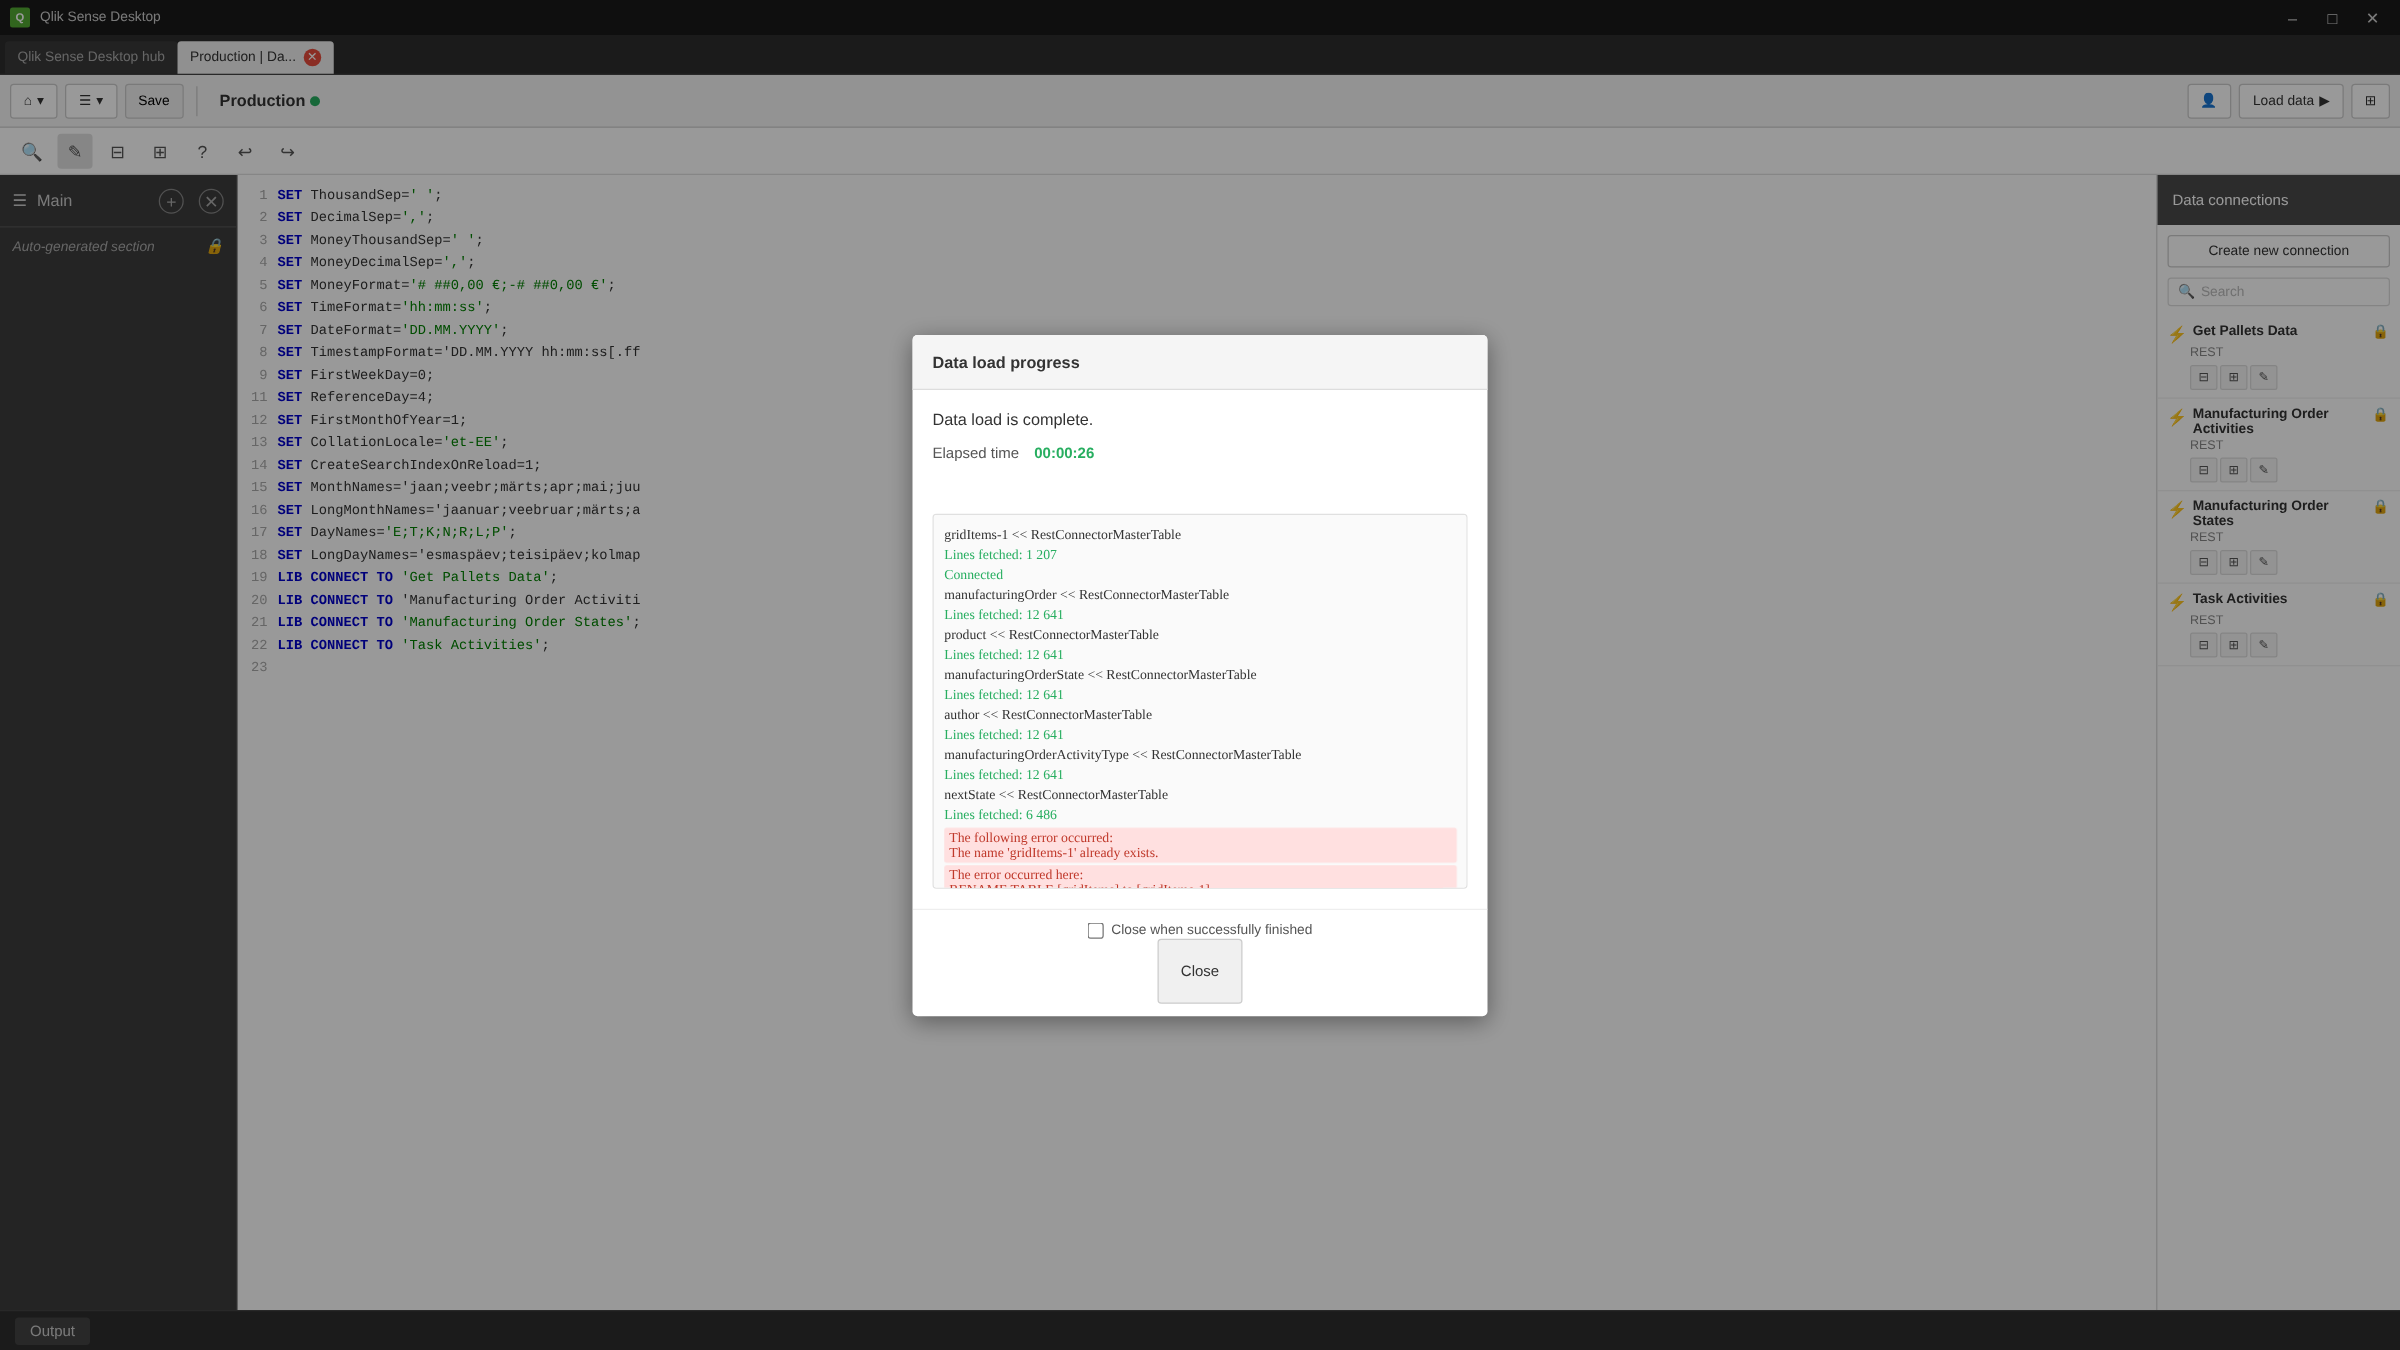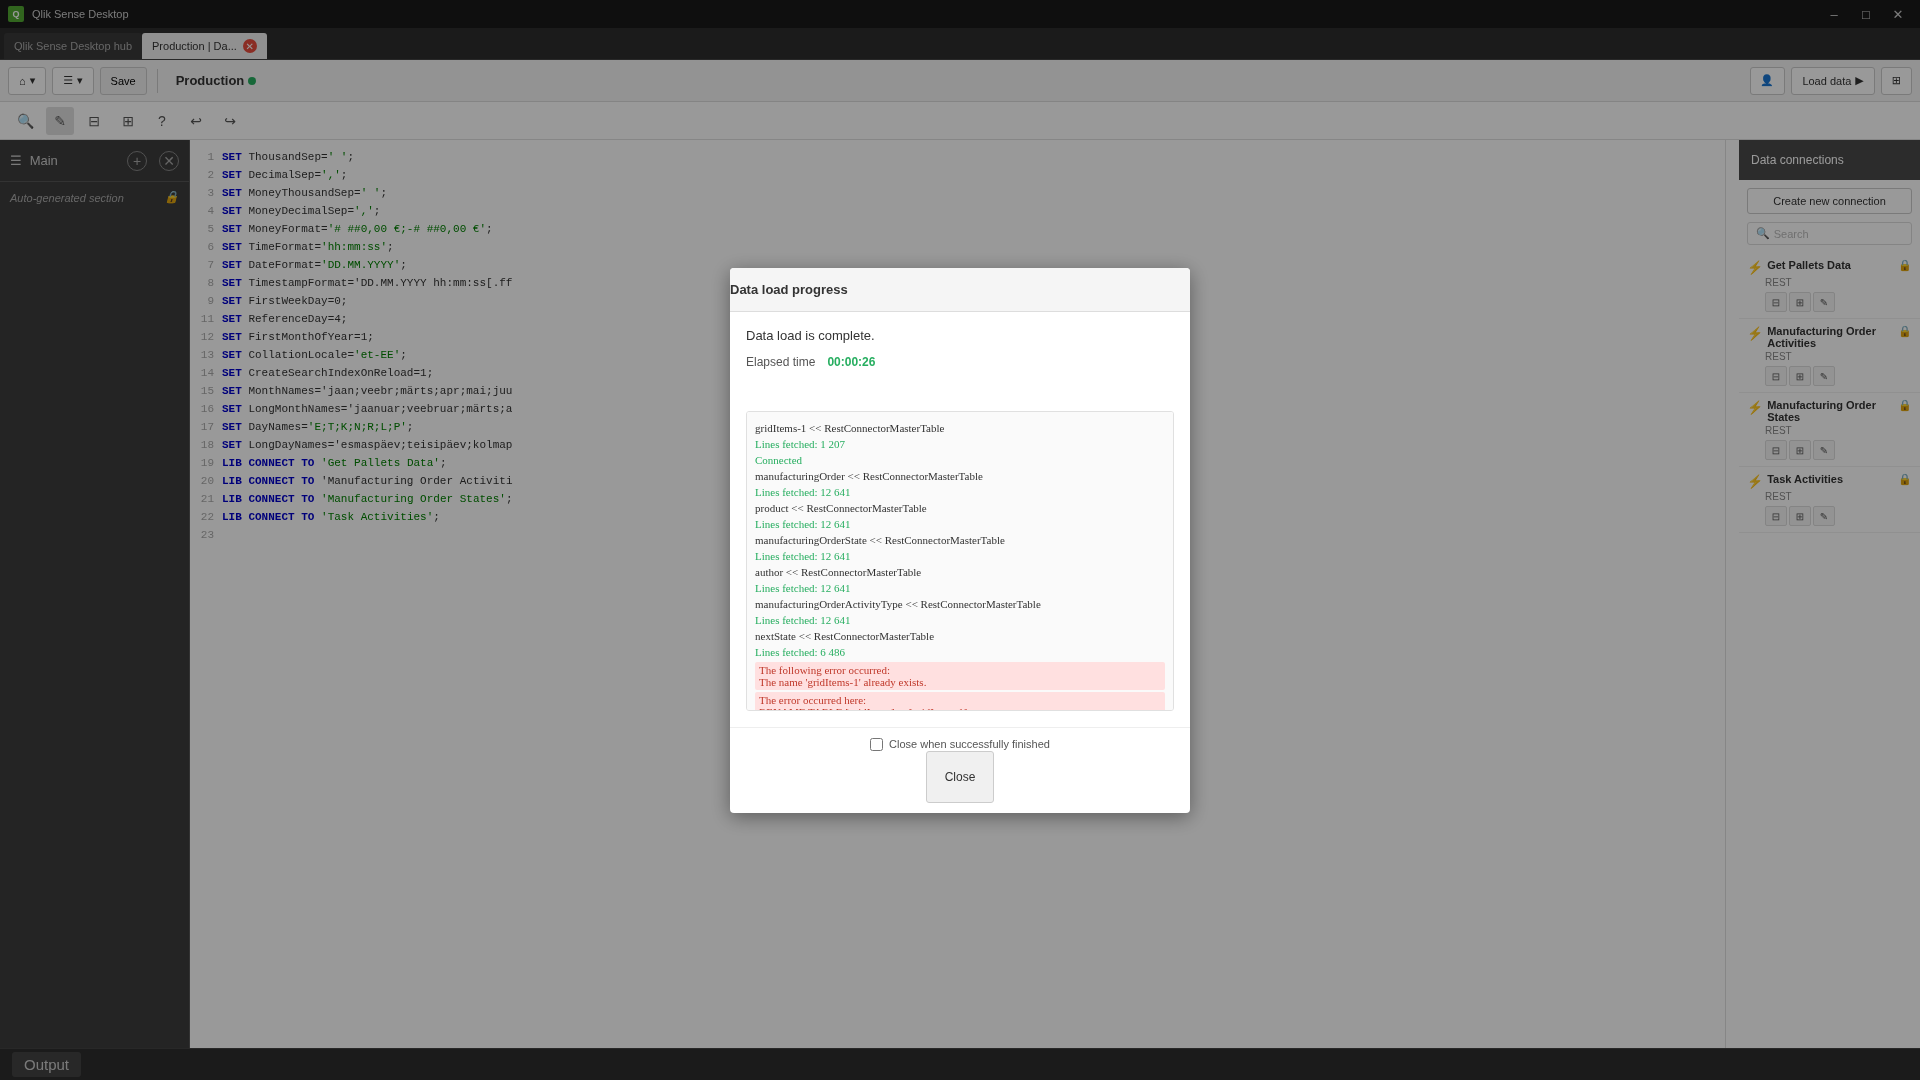--- a/index.html
+++ b/index.html
@@ -168,21 +168,20 @@
     .kw { color: #0000cc; font-weight: bold; }
     .str { color: #008000; }
 
     
     .right-panel {
       width: 195px;
       background: #fff;
       border-left: 1px solid #e0e0e0;
       display: flex;
       flex-direction: column;
-      padding-left: 13px;
     }
     .right-panel-header {
       height: 40px;
       background: #4a4a4a;
       display: flex;
       align-items: center;
       padding: 0 12px;
       color: white;
       font-size: 12px;
       font-weight: 500;
@@ -249,21 +248,21 @@
       display: flex;
       align-items: center;
       padding: 0 12px;
       border-top: 1px solid #444;
     }
     .output-btn {
       padding: 4px 12px;
       background: #444;
       border: none;
       color: #ccc;
-      font-size: 15px;
+      font-size: 12px;
       cursor: pointer;
       border-radius: 3px;
     }
 
     
     .modal-overlay {
       position: fixed;
       top: 0; left: 0; right: 0; bottom: 0;
       background: rgba(0,0,0,0.4);
       display: flex;
@@ -273,21 +272,21 @@
     }
     .modal {
       background: white;
       width: 460px;
       border-radius: 4px;
       box-shadow: 0 4px 20px rgba(0,0,0,0.4);
       overflow: hidden;
     }
     .modal-header {
       background: #f5f5f5;
-      padding: 14px 0;
+      padding: 14px 16px;
       border-bottom: 1px solid #ddd;
       font-size: 13px;
       font-weight: 600;
       color: #333;
     }
     .modal-body {
       padding: 16px;
     }
     .modal-status {
       font-size: 13px;

